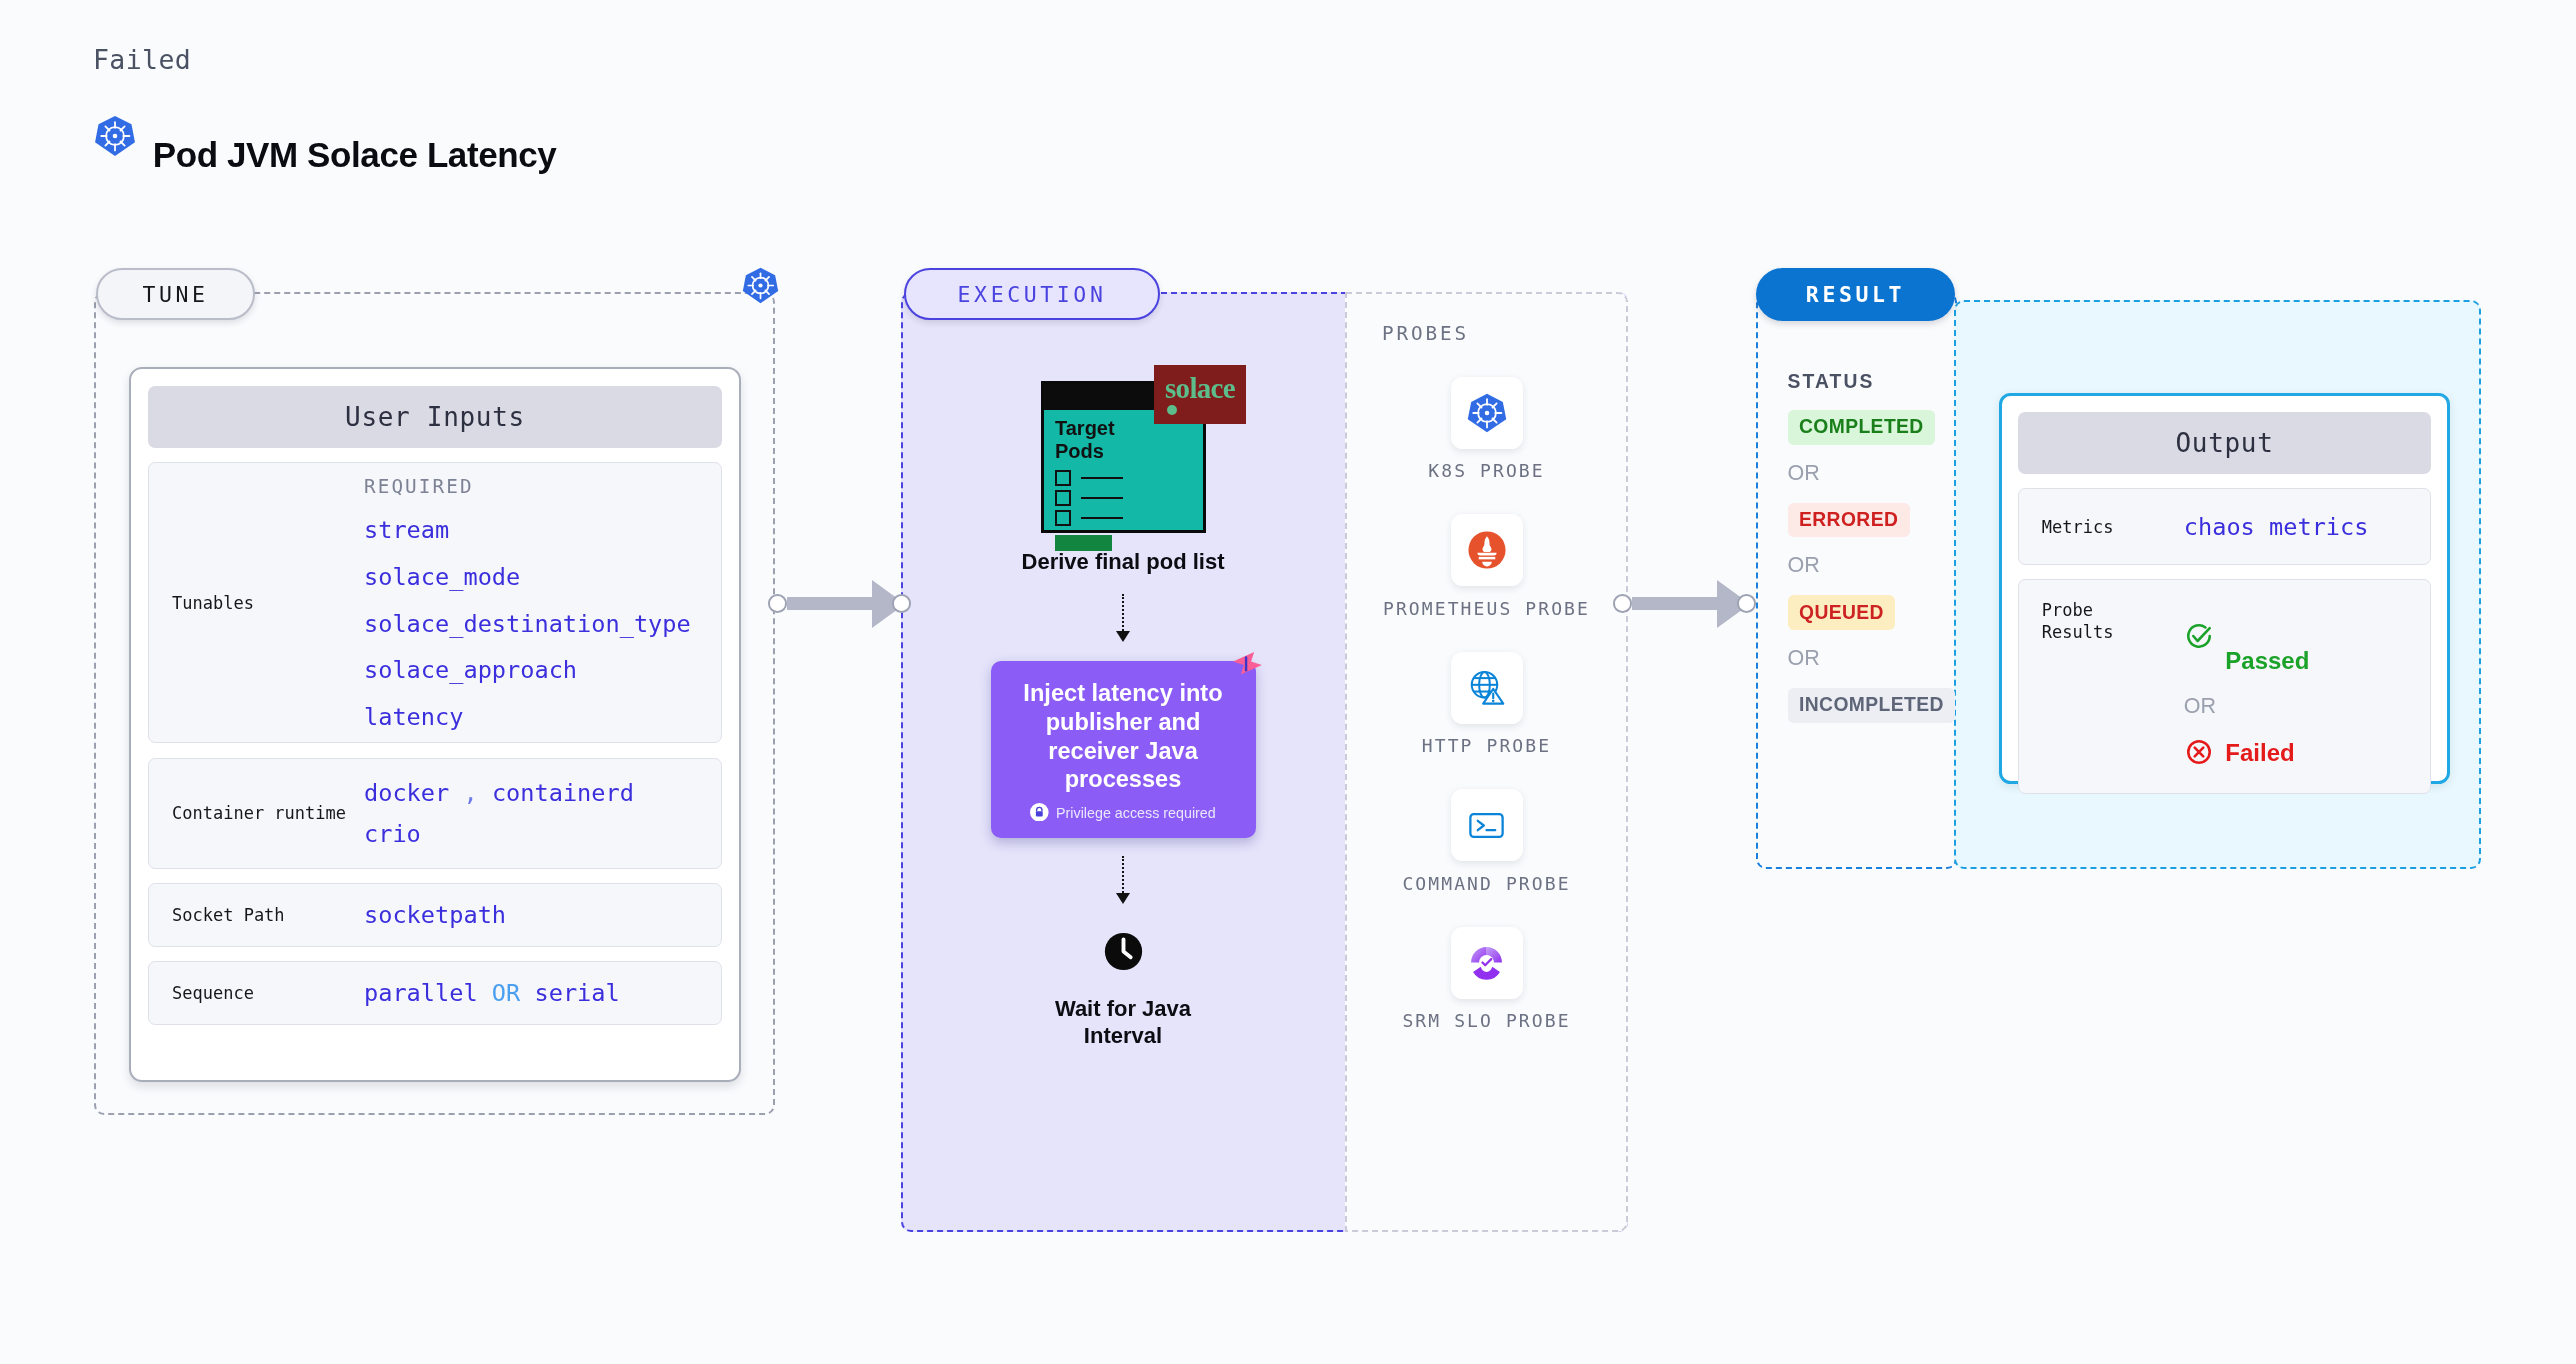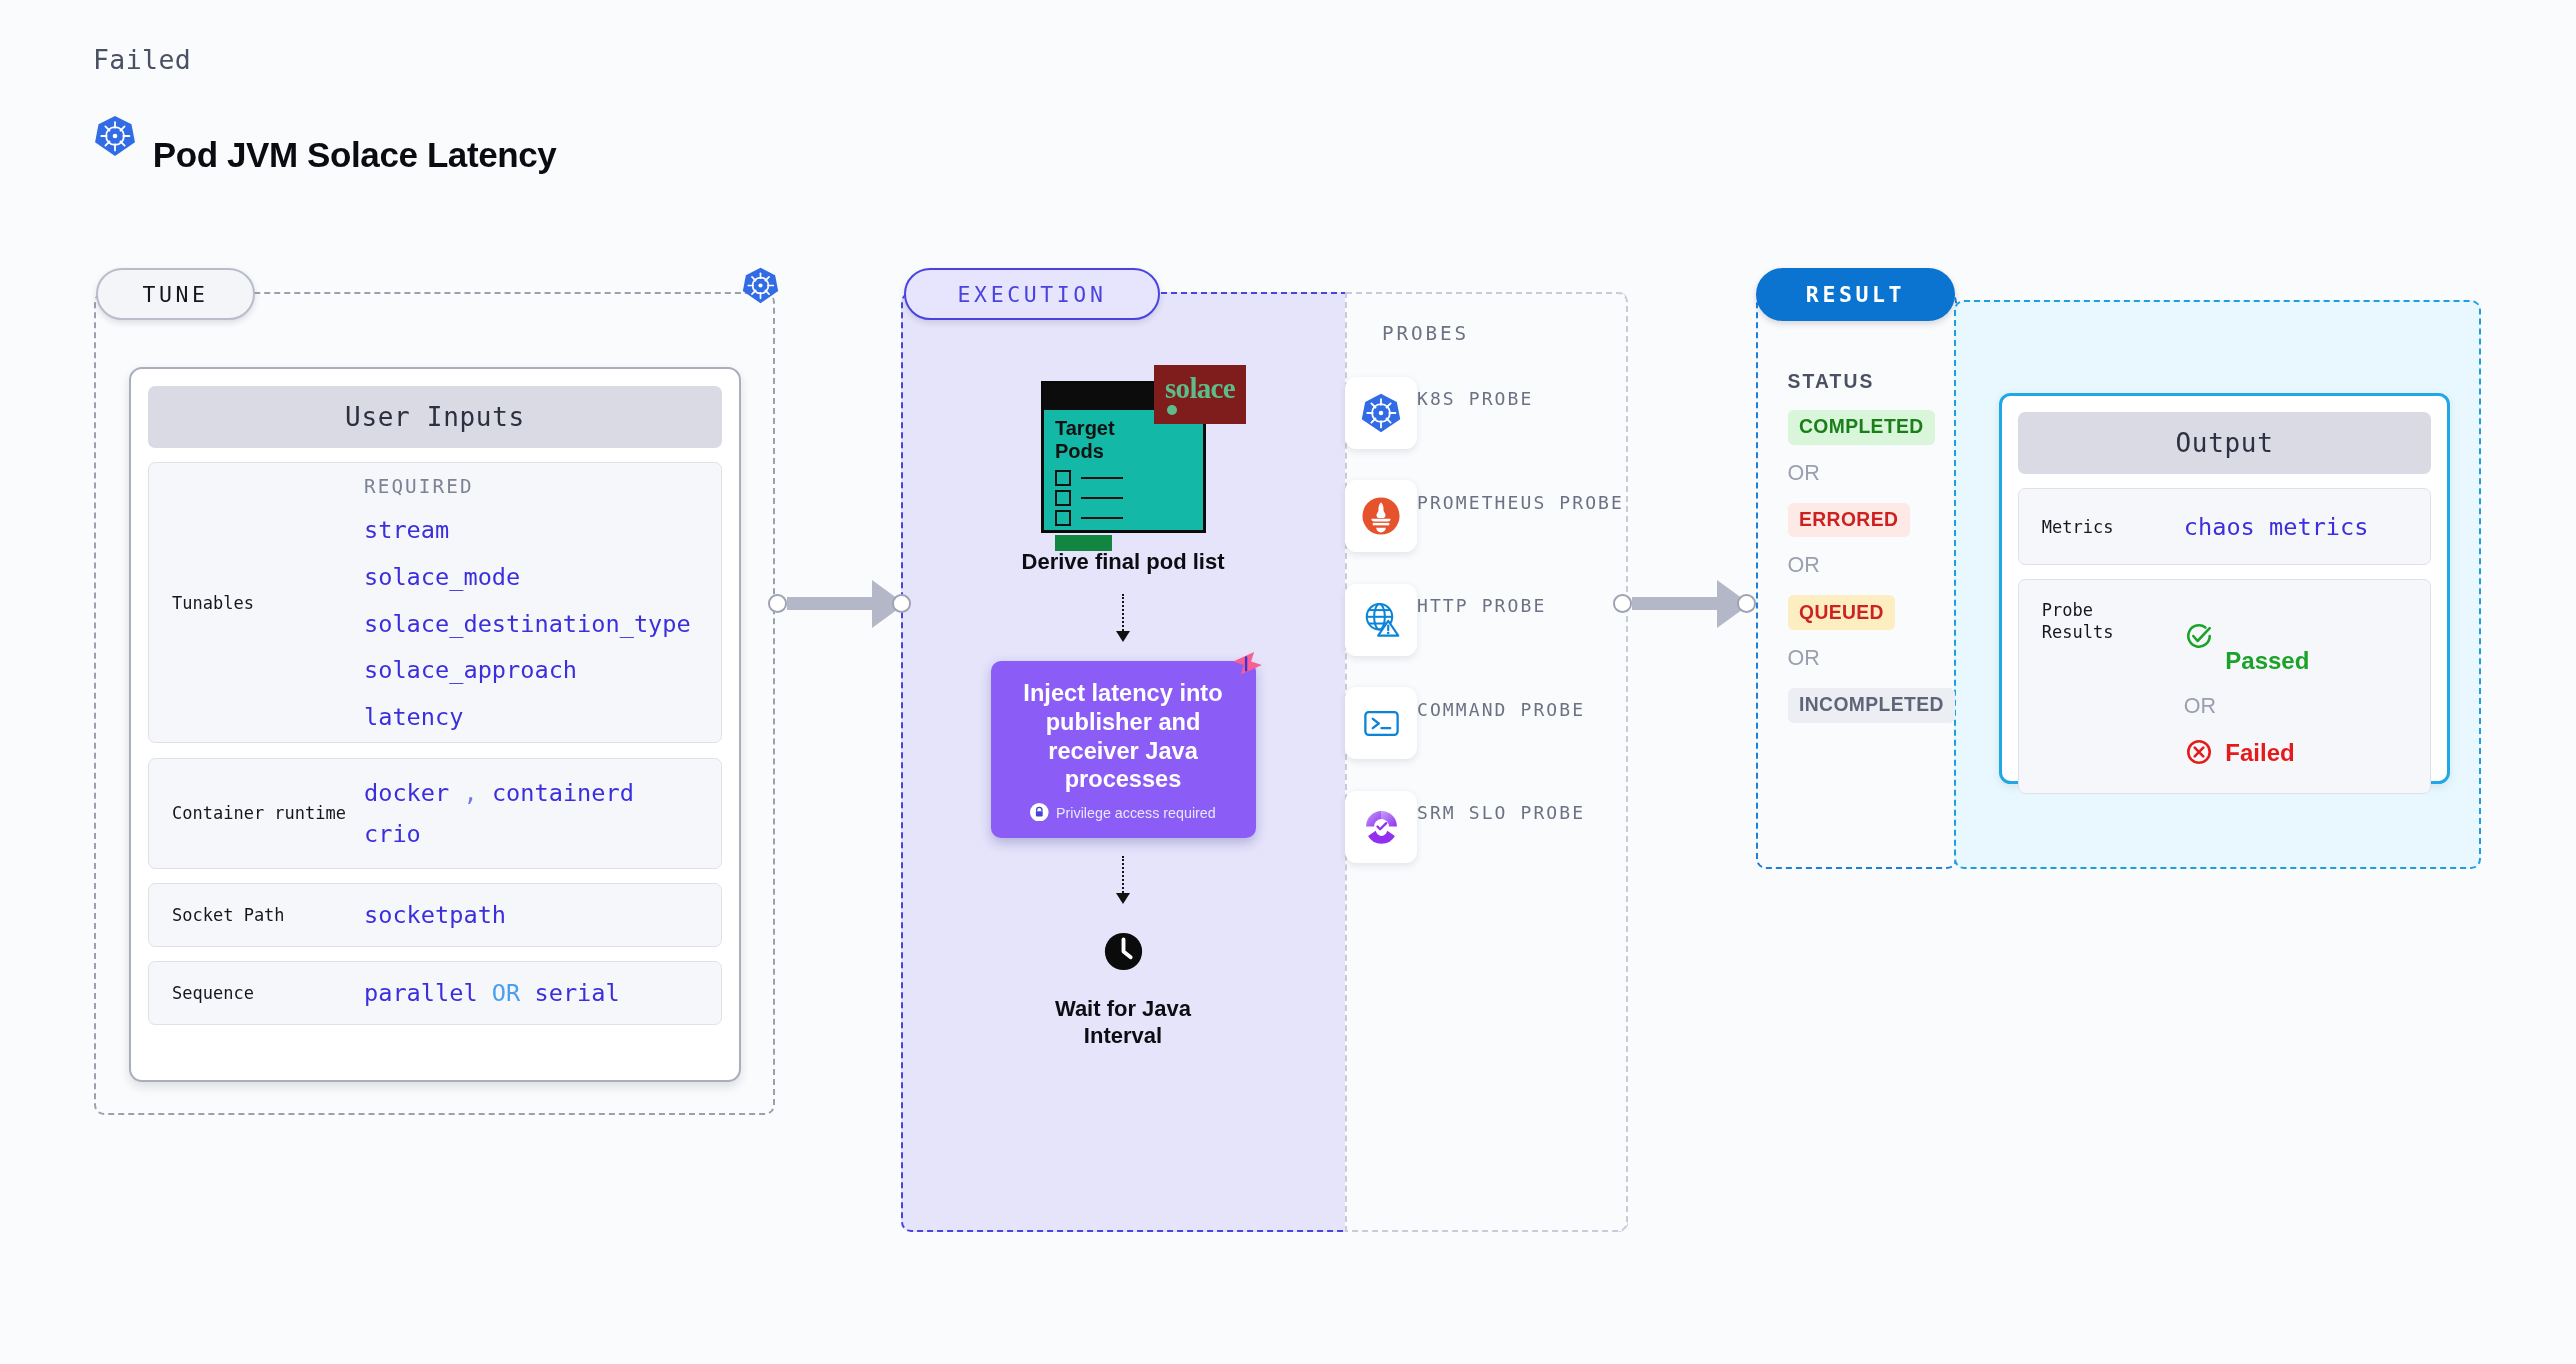--- a/index.html
+++ b/index.html
@@ -189,21 +189,21 @@
   
   #probes-col {
     position: absolute; left: 1345px; top: 292px; width: 283px; height: 940px;
     padding: 30px 0 0 0;
   }
   #probes-label {
     font-family: "DejaVu Sans Mono", monospace; font-size: 19.3px;
     color: #6c7283; letter-spacing: 2.9px; padding-left: 37px;
   }
   .probe-item {
-    display: flex; flex-direction: row; align-items: flex-start;
+    display: flex; flex-direction: column; align-items: center;
     margin-top: 31.5px;
   }
   .probe-icon-tile {
     width: 72px; height: 72px; background: #ffffff; border-radius: 11.5px;
     display: flex; align-items: center; justify-content: center;
     box-shadow: 0 2.1px 7.2px rgba(30,35,60,.10);
   }
   .probe-name {
     font-family: "DejaVu Sans Mono", monospace; font-size: 18px;
     color: #6c7283; letter-spacing: 2.1px; text-align: center;

